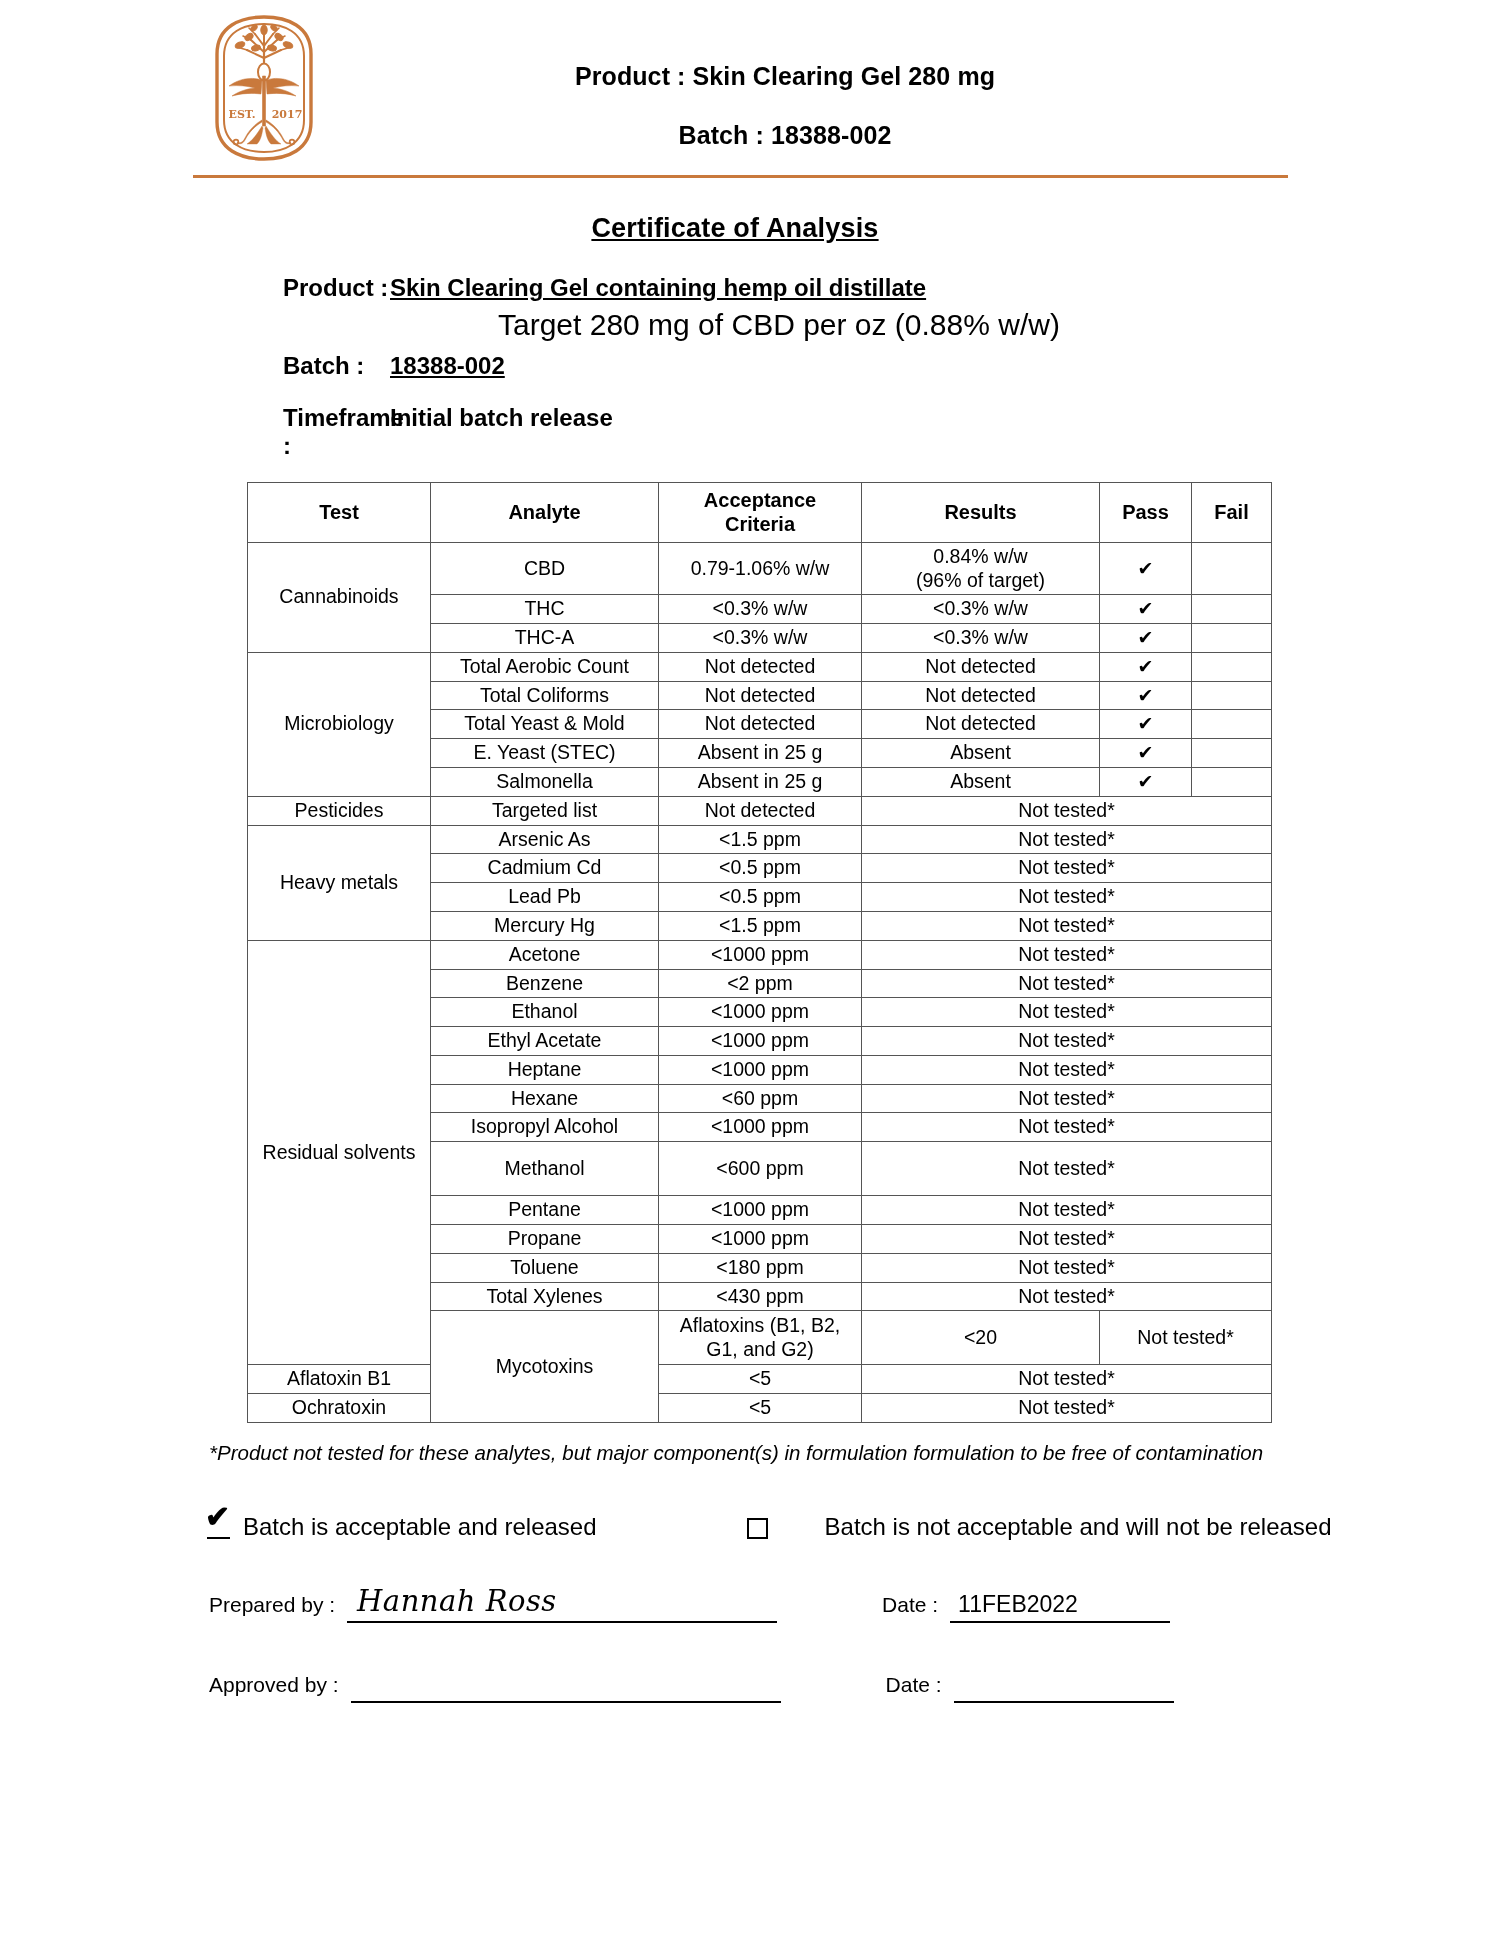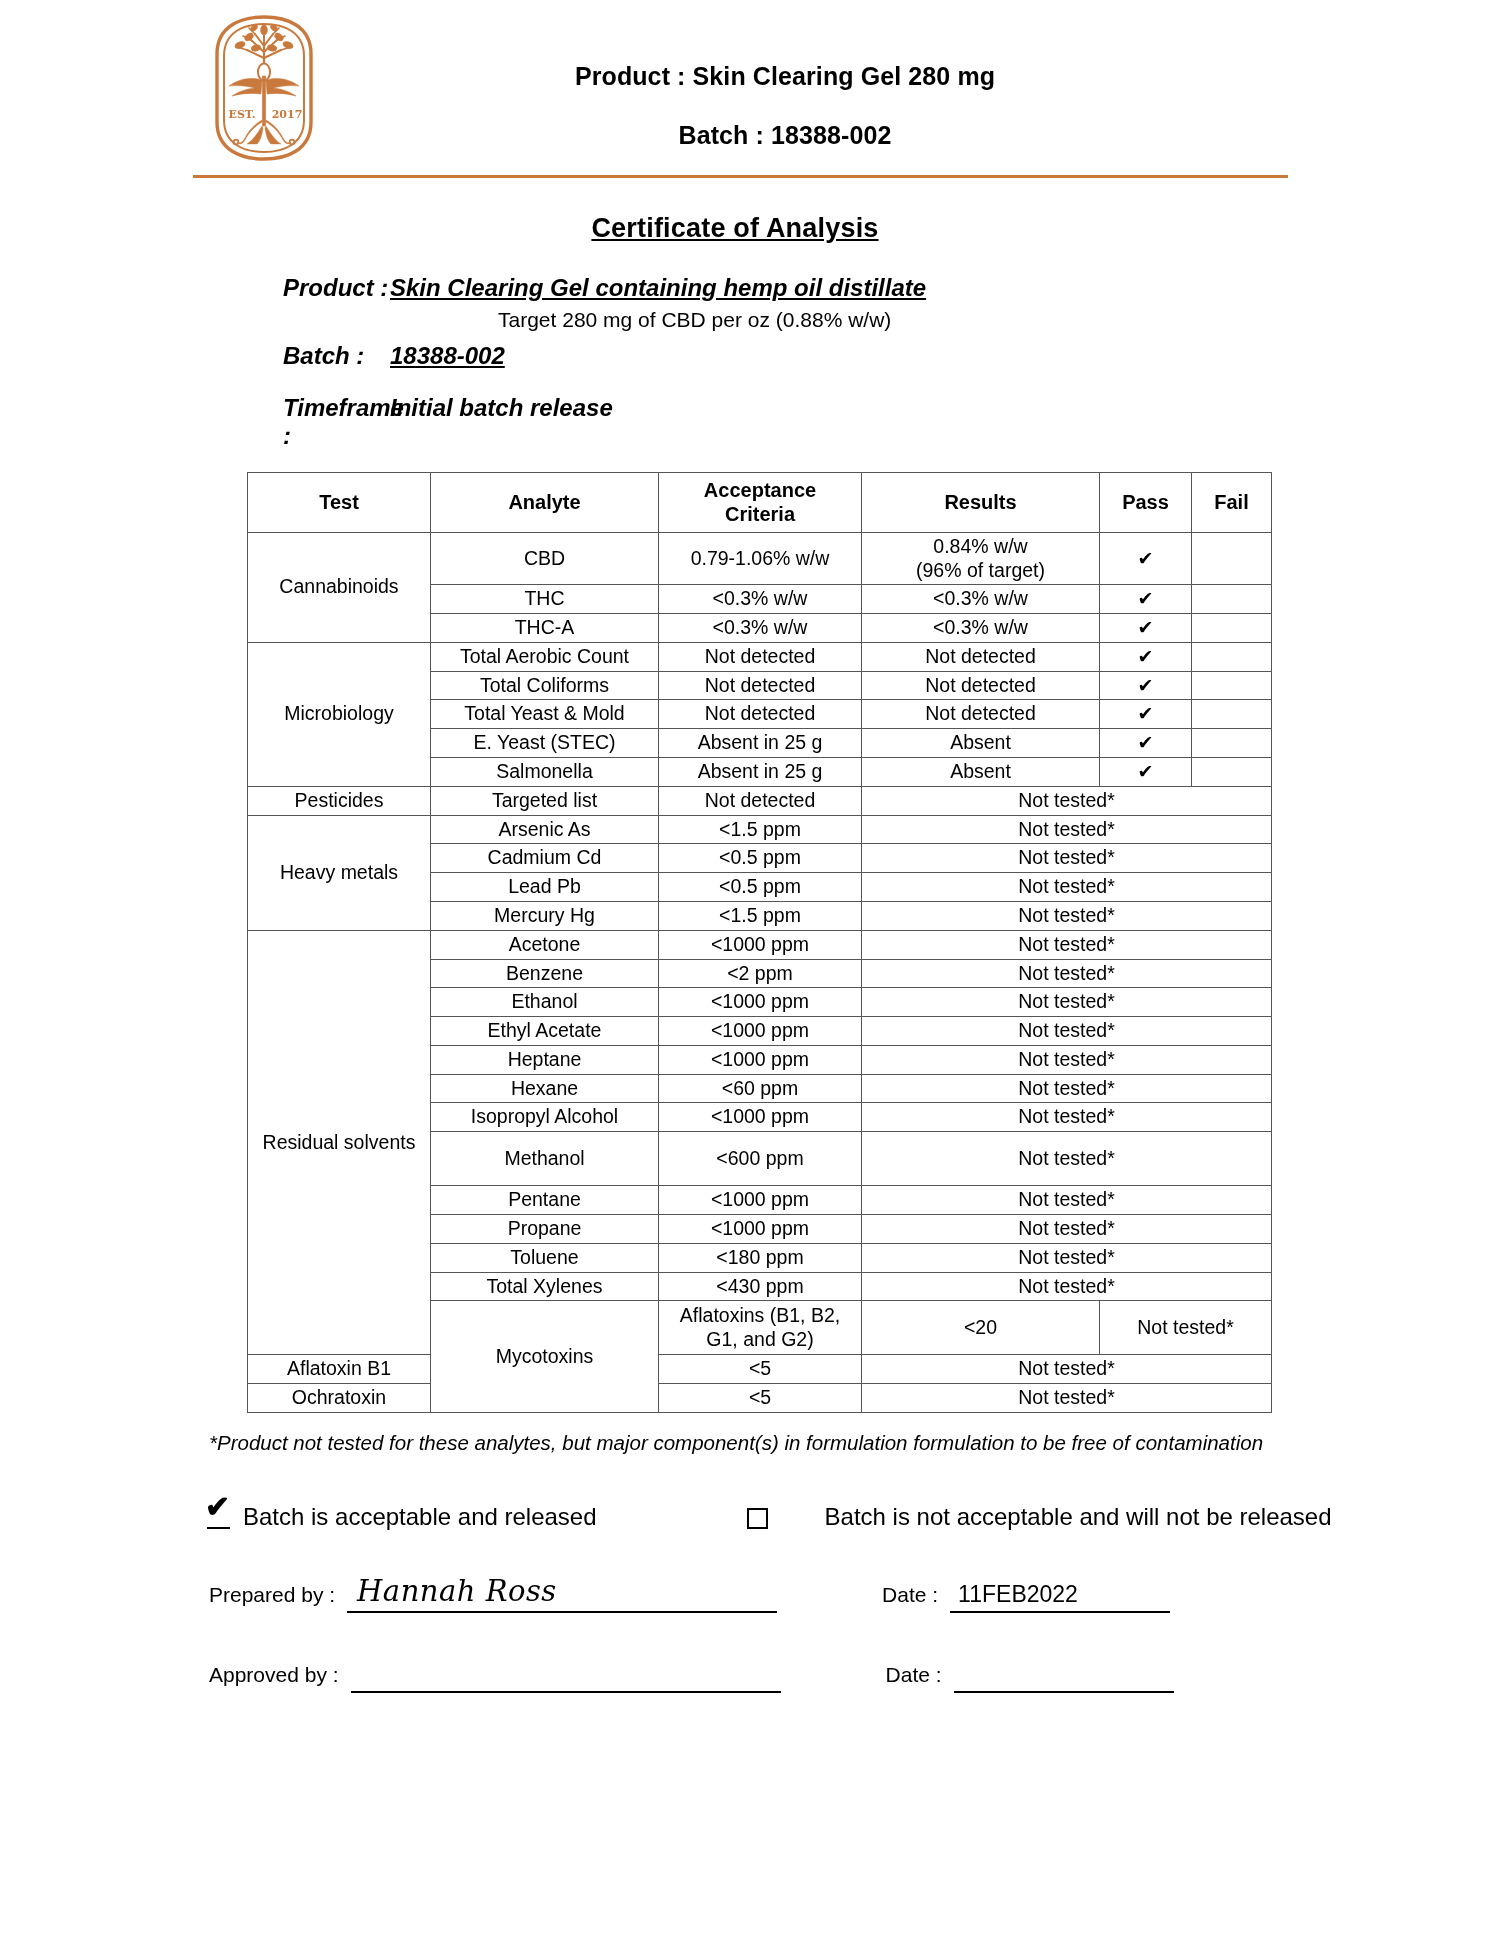--- a/index.html
+++ b/index.html
@@ -61,38 +61,37 @@
 
   
   .info {
     margin-top: 30px;
     padding-left: 32px;
   }
   .info-row {
     display: flex;
     align-items: flex-start;
     margin-bottom: 6px;
-    font-style: italic;
   }
   .info-label {
     width: 215px;
     font-size: 24px;
     font-weight: bold;
     padding-left: 108px;
   }
   .info-value {
     font-size: 24px;
   }
   .info-value.bold-underline {
     font-weight: bold;
     text-decoration: underline;
   }
   .info-value.bold { font-weight: bold; }
   .info-sub {
-    font-size: 21px;
+    font-size: 30px;
     padding-left: 323px;
     margin-top: 5px;
     margin-bottom: 10px;
   }
 
   
   .tbl-wrap {
     margin-top: 22px;
     padding-left: 104px;
     padding-right: 68px;

